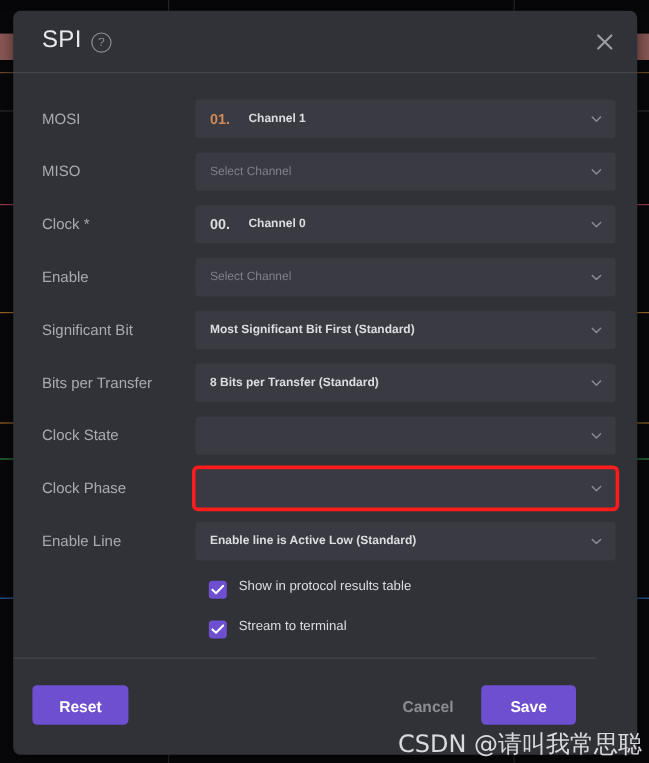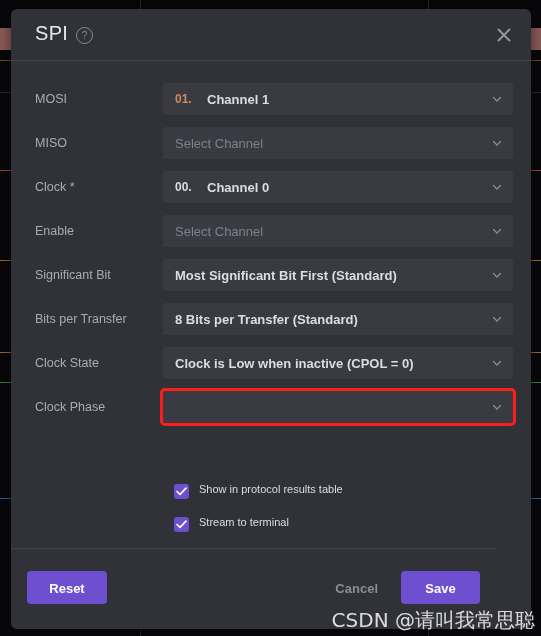--- a/index.html
+++ b/index.html
@@ -112,21 +112,21 @@
   .select-box.hl {
     outline: 3px solid #fc1c1c;
     outline-offset: 0px;
     border-radius: 2px;
   }
   .sel-text {
     position: absolute;
     left: 12px;
     top: 50%;
     transform: translateY(-50%);
-    font-size: 13px;
+    font-size: 10px;
     color: #dcdde1;
     font-weight: bold;
     white-space: nowrap;
   }
   .sel-text.placeholder {
     color: #7e808a;
     font-weight: normal;
   }
   .sel-prefix {
     position: absolute;
@@ -332,40 +332,50 @@
             <svg width="10" height="10" viewBox="0 0 10 10">
                 <path d="M1.5 3.5 L5 7 L8.5 3.5" stroke="#8b8d95" stroke-width="1.2" fill="none" stroke-linecap="round" stroke-linejoin="round"></path>
               </svg>
           </span>
         </div>
       </div>
 
       <div class="field-row" style="top:286px">
         <div class="field-label">Clock State</div>
         <div class="select-box">
-          <span class="sel-text">Clock is Low when inactive (CPOL = 0)</span>
           <span class="chevron">
             <svg width="10" height="10" viewBox="0 0 10 10">
                 <path d="M1.5 3.5 L5 7 L8.5 3.5" stroke="#8b8d95" stroke-width="1.2" fill="none" stroke-linecap="round" stroke-linejoin="round"></path>
               </svg>
           </span>
         </div>
       </div>
 
       <div class="field-row" style="top:330px">
         <div class="field-label">Clock Phase</div>
         <div class="select-box hl">
           <span class="chevron">
             <svg width="10" height="10" viewBox="0 0 10 10">
                 <path d="M1.5 3.5 L5 7 L8.5 3.5" stroke="#8b8d95" stroke-width="1.2" fill="none" stroke-linecap="round" stroke-linejoin="round"></path>
               </svg>
           </span>
         </div>
       </div>
 
+      <div class="field-row" style="top:374px">
+        <div class="field-label">Enable Line</div>
+        <div class="select-box">
+          <span class="sel-text">Enable line is Active Low (Standard)</span>
+          <span class="chevron">
+            <svg width="10" height="10" viewBox="0 0 10 10">
+                <path d="M1.5 3.5 L5 7 L8.5 3.5" stroke="#8b8d95" stroke-width="1.2" fill="none" stroke-linecap="round" stroke-linejoin="round"></path>
+              </svg>
+          </span>
+        </div>
+      </div>
 
       <div class="check-row" style="top:423px">
         <span class="checkbox">
           <svg width="11" height="9" viewBox="0 0 11 9">
               <path d="M1 4.5 L4 7.3 L10 1.2" stroke="#ffffff" stroke-width="1.7" fill="none" stroke-linecap="round" stroke-linejoin="round"></path>
             </svg>
         </span>
         <span class="check-label">Show in protocol results table</span>
       </div>
 

